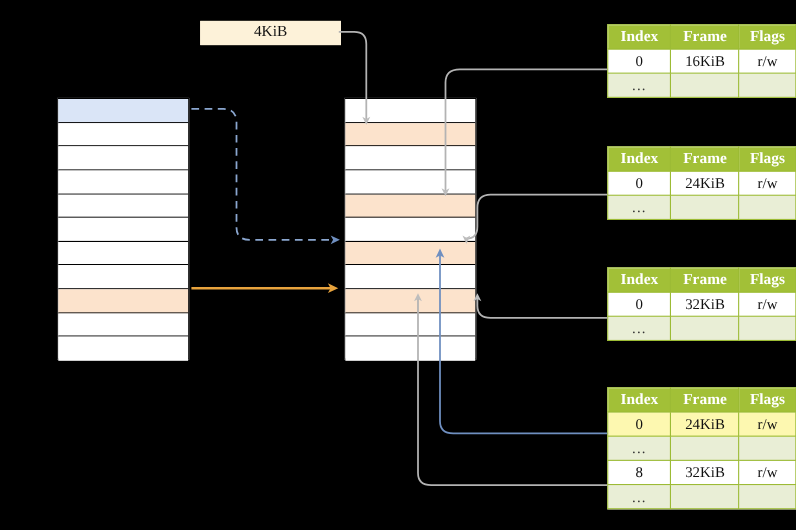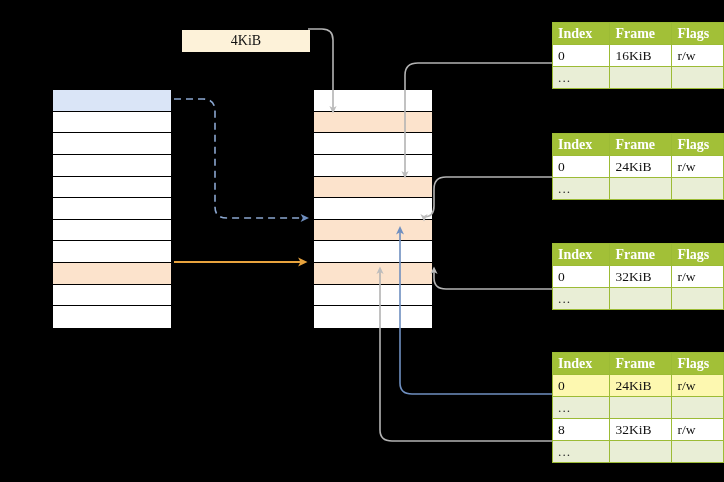--- a/index.html
+++ b/index.html
@@ -27,39 +27,39 @@
   .cell.orange{background:#fce3cc;}
 
   
   .ptable{position:absolute;border-collapse:collapse;font-size:13.5px;color:#111;
           background:#fff;border:1px solid #9cbb35;}
   .ptable td,.ptable th{
     border:1px solid #9cbb35;
     padding:1px 5px;
     height:19px;
     line-height:17px;
-    text-align:left;
+    text-align:center;
     font-weight:normal;
     white-space:nowrap;
   }
   .ptable th{background:#a2c037;color:#fff;font-weight:bold;font-size:14px;}
   .ptable tr.ell td{background:#e9eed6;color:#333;letter-spacing:1px;}
   .ptable td.hl{background:#fdf8b0;}
   .col-index{width:54px;}
   .col-frame{width:58px;}
   .col-flags{width:46px;margin-left:20px;}
 
   svg.wires{position:absolute;left:0;top:0;width:724px;height:482px;pointer-events:none;}
 </style>
 </head>
 <body>
 
 <div id="stage">
 
-  <div class="sizebox" style="left:182px;top:19px;width:126px;margin-top:11px;">4KiB</div>
+  <div class="sizebox" style="left:182px;top:19px;width:126px;">4KiB</div>
 
   <div class="stack" id="left-stack" style="left:52px;top:89px;width:120px;height:238px;">
       <div class="cell blue" style="height: 21.6364px;"></div>
       <div class="cell" style="height: 21.6364px;"></div>
       <div class="cell" style="height: 21.6364px;"></div>
       <div class="cell" style="height: 21.6364px;"></div>
       <div class="cell" style="height: 21.6364px;"></div>
       <div class="cell" style="height: 21.6364px;"></div>
       <div class="cell" style="height: 21.6364px;"></div>
       <div class="cell" style="height: 21.6364px;"></div>

